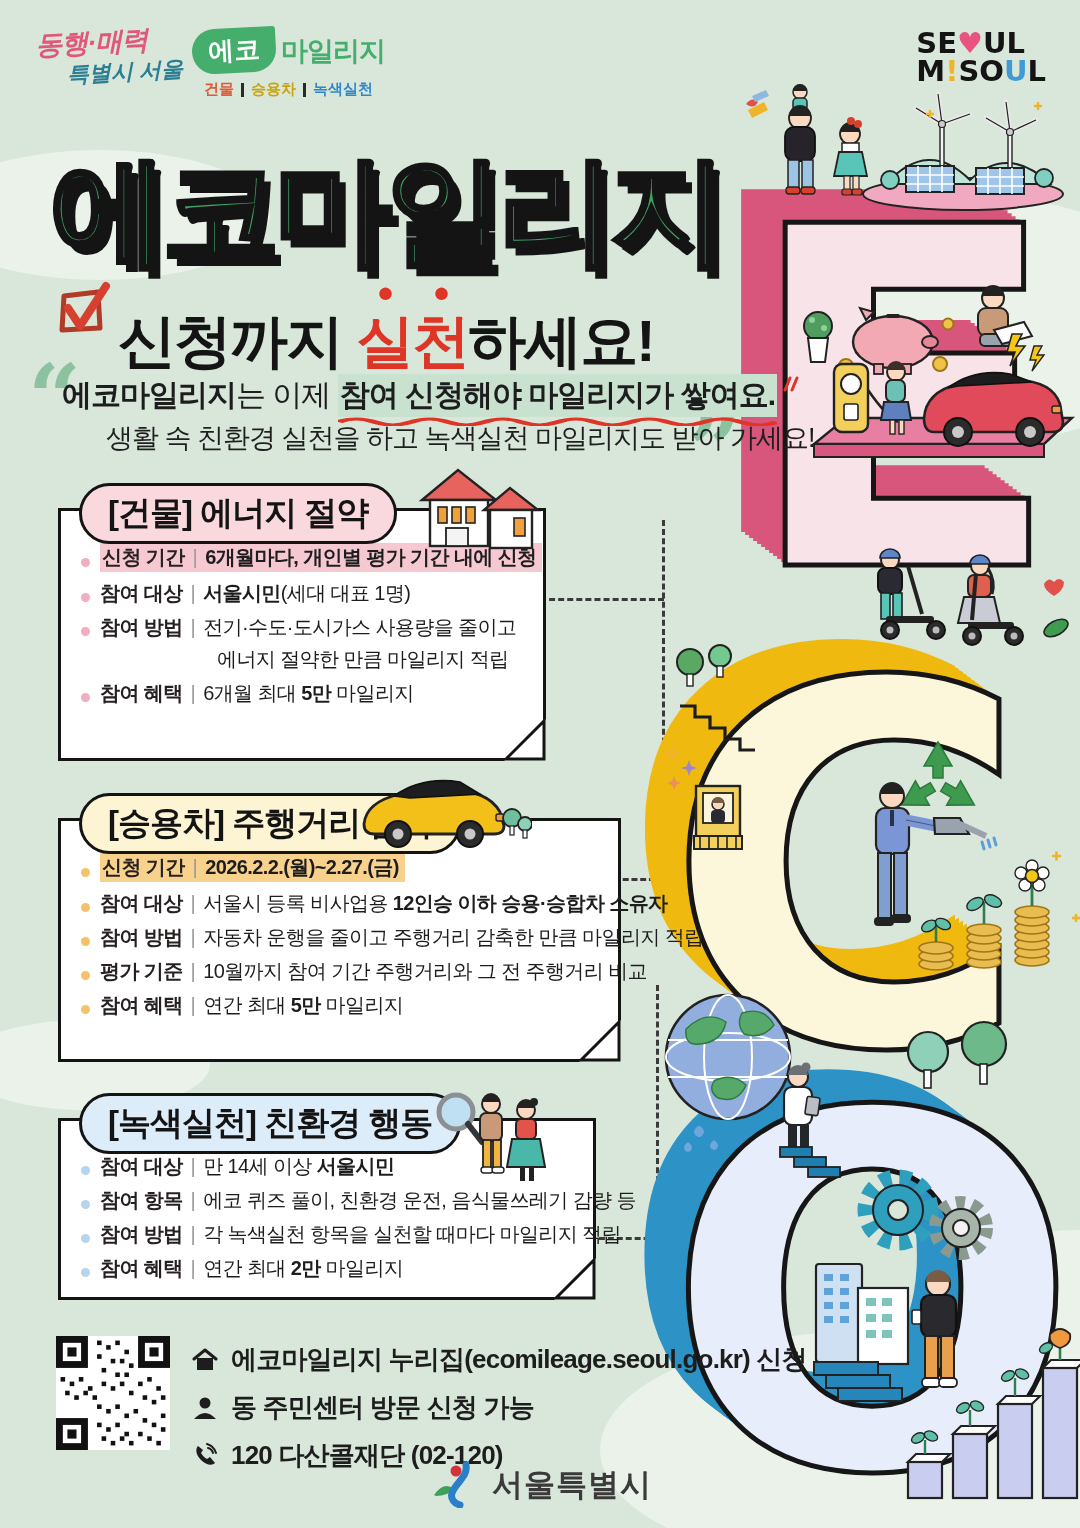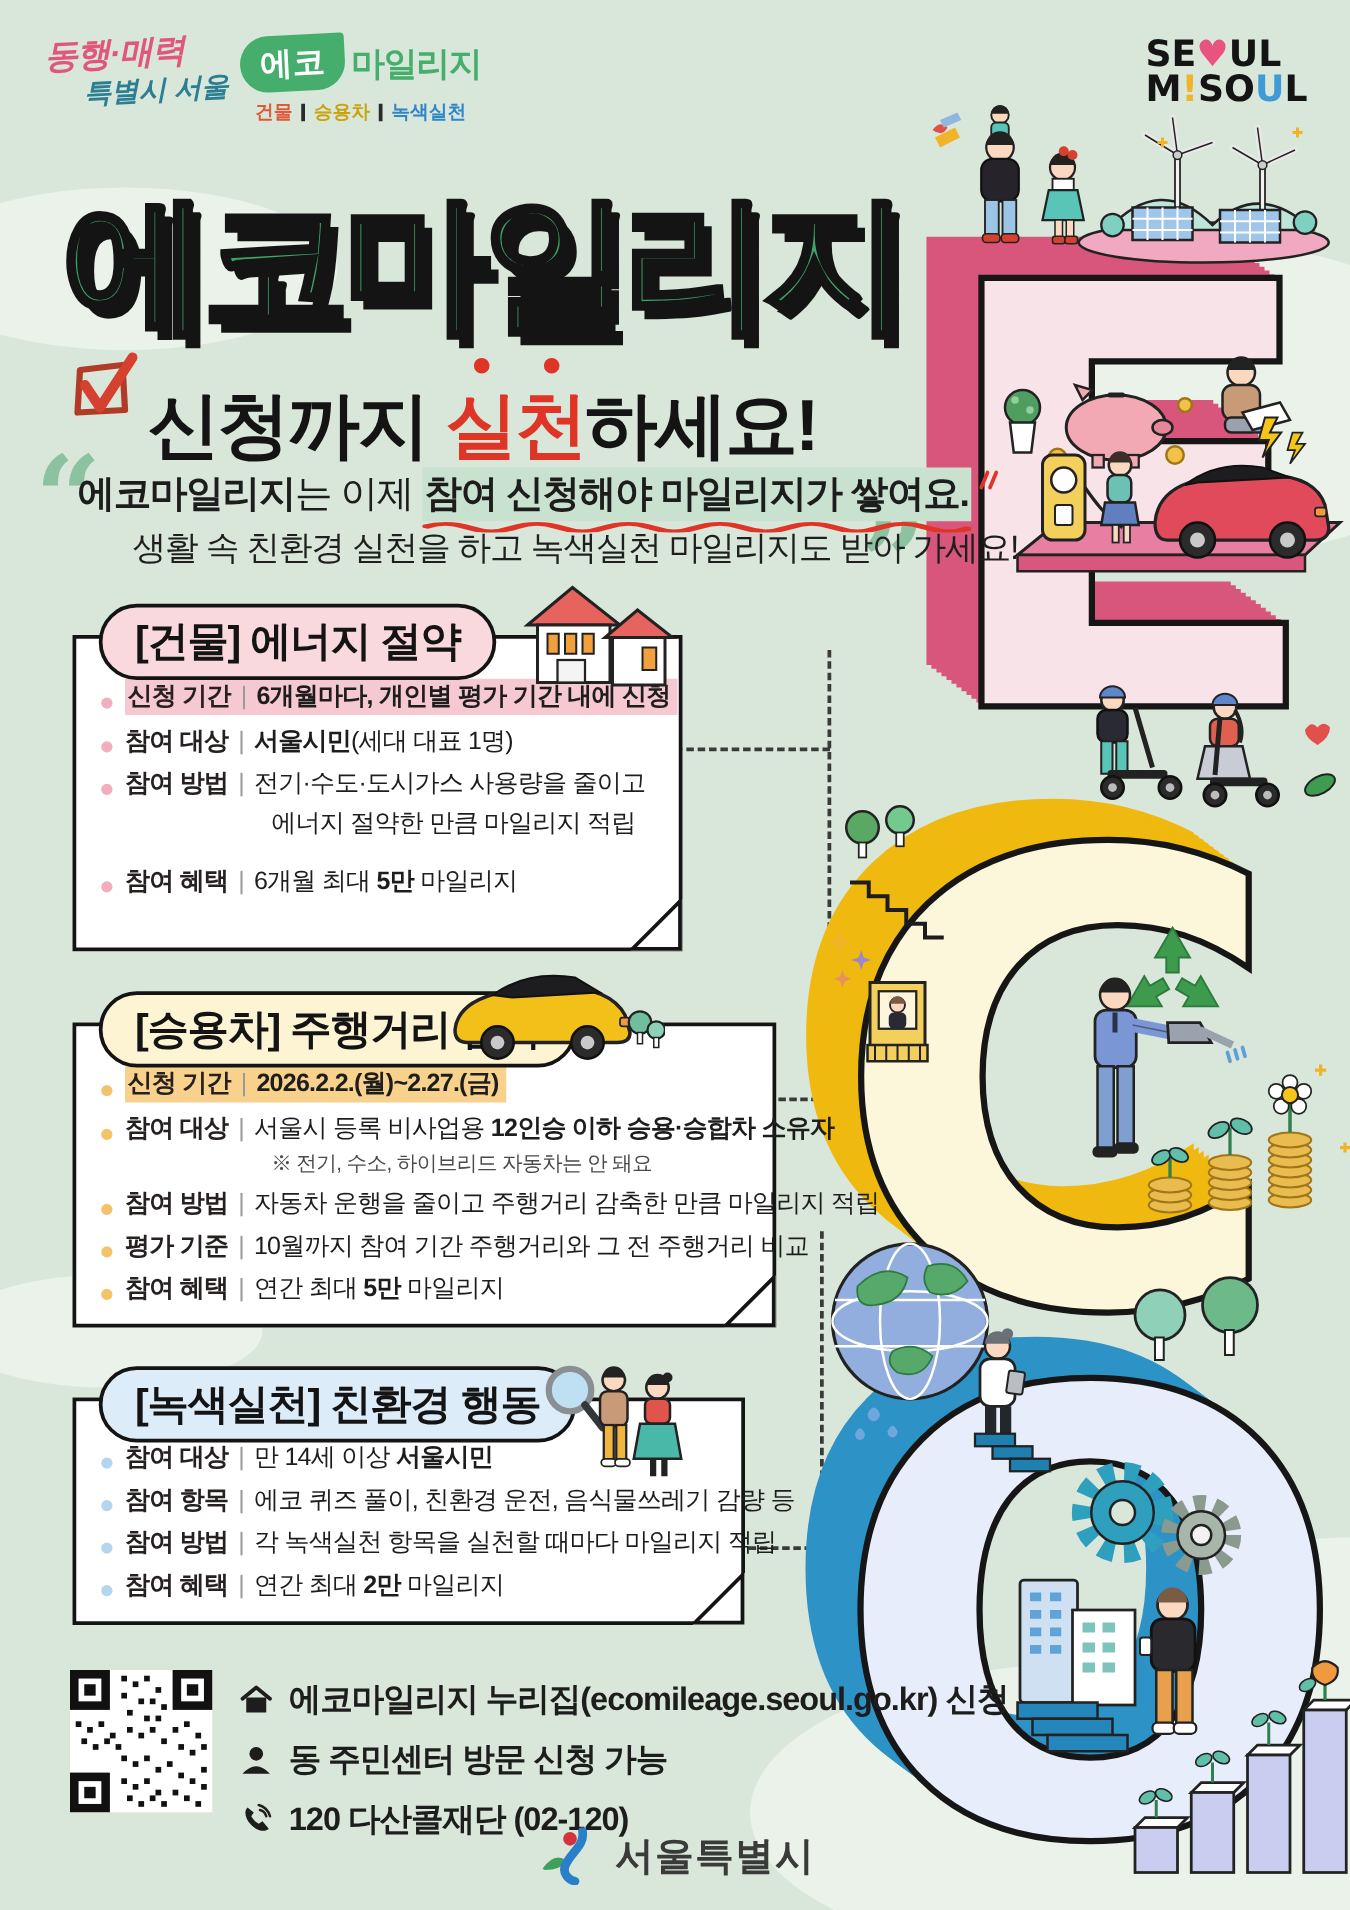--- a/index.html
+++ b/index.html
@@ -48,21 +48,21 @@
   .pill{position:absolute;left:18px;top:-28px;background:var(--accent);border:3px solid #141414;border-radius:32px;padding:5px 26px;font-size:33px;font-weight:800;letter-spacing:-1px;white-space:nowrap;color:#141414}
   .rows{padding:32px 14px 8px 14px}
   .row{display:flex;align-items:center;margin-bottom:8px;font-size:20px;letter-spacing:-0.6px;white-space:nowrap}
   .bullet{flex:none;width:9px;height:9px;border-radius:50%;background:var(--bullet);margin:9px 10px 0 6px}
   .lab{font-weight:800;color:#262020}
   .sep{margin:0 8px;color:#9a9a9a}
   .line{line-height:1.3}
   .line.hl{background:var(--hl);padding:1px 6px 2px 2px}
   .line .b{font-weight:800}
   .note{font-size:16.5px;color:#4a4a4a;margin:-4px 0 8px 142px;letter-spacing:-0.5px}
-  .wrap2{margin:-2px 0 20px 142px;font-size:20px;line-height:1.3;letter-spacing:-0.6px}
+  .wrap2{margin:-2px 0 8px 142px;font-size:20px;line-height:1.3;letter-spacing:-0.6px}
   .fold{position:absolute;right:-3px;bottom:-3px;width:42px;height:42px}
   
   .qr{position:absolute;left:56px;top:1336px;z-index:5}
   .contact{position:absolute;left:192px;top:1342px;z-index:5}
   .cline{display:flex;align-items:center;gap:13px;margin-bottom:13px;font-size:26px;font-weight:700;color:#1d1d1d;letter-spacing:-0.8px;white-space:nowrap}
   .city{position:absolute;left:0;right:0;top:1462px;display:flex;justify-content:center;align-items:center;gap:10px;z-index:5}
   .city .name{font-size:31px;font-weight:800;color:#3a3a3a;letter-spacing:1px}
 </style>
 </head>
 <body>
@@ -437,21 +437,20 @@
     <div class="pill"><span class="pill-label">[승용차] 주행거리 감축</span></div>
     <div class="rows">
         <div class="row">
           <span class="bullet"></span>
           <span class="line hl"><span class="lab">신청 기간</span><span class="sep">|</span><span class="b">2026.2.2.(월)~2.27.(금)</span></span>
         </div>
         <div class="row">
           <span class="bullet"></span>
           <span class="line"><span class="lab">참여 대상</span><span class="sep">|</span><span>서울시 등록 비사업용 </span><span class="b">12인승 이하 승용·승합차 소유자</span></span>
         </div>
-        <div class="note">※ 전기, 수소, 하이브리드 자동차는 안 돼요</div>
         <div class="row">
           <span class="bullet"></span>
           <span class="line"><span class="lab">참여 방법</span><span class="sep">|</span><span>자동차 운행을 줄이고 주행거리 감축한 만큼 마일리지 적립</span></span>
         </div>
         <div class="row">
           <span class="bullet"></span>
           <span class="line"><span class="lab">평가 기준</span><span class="sep">|</span><span>10월까지 참여 기간 주행거리와 그 전 주행거리 비교</span></span>
         </div>
         <div class="row">
           <span class="bullet"></span>

